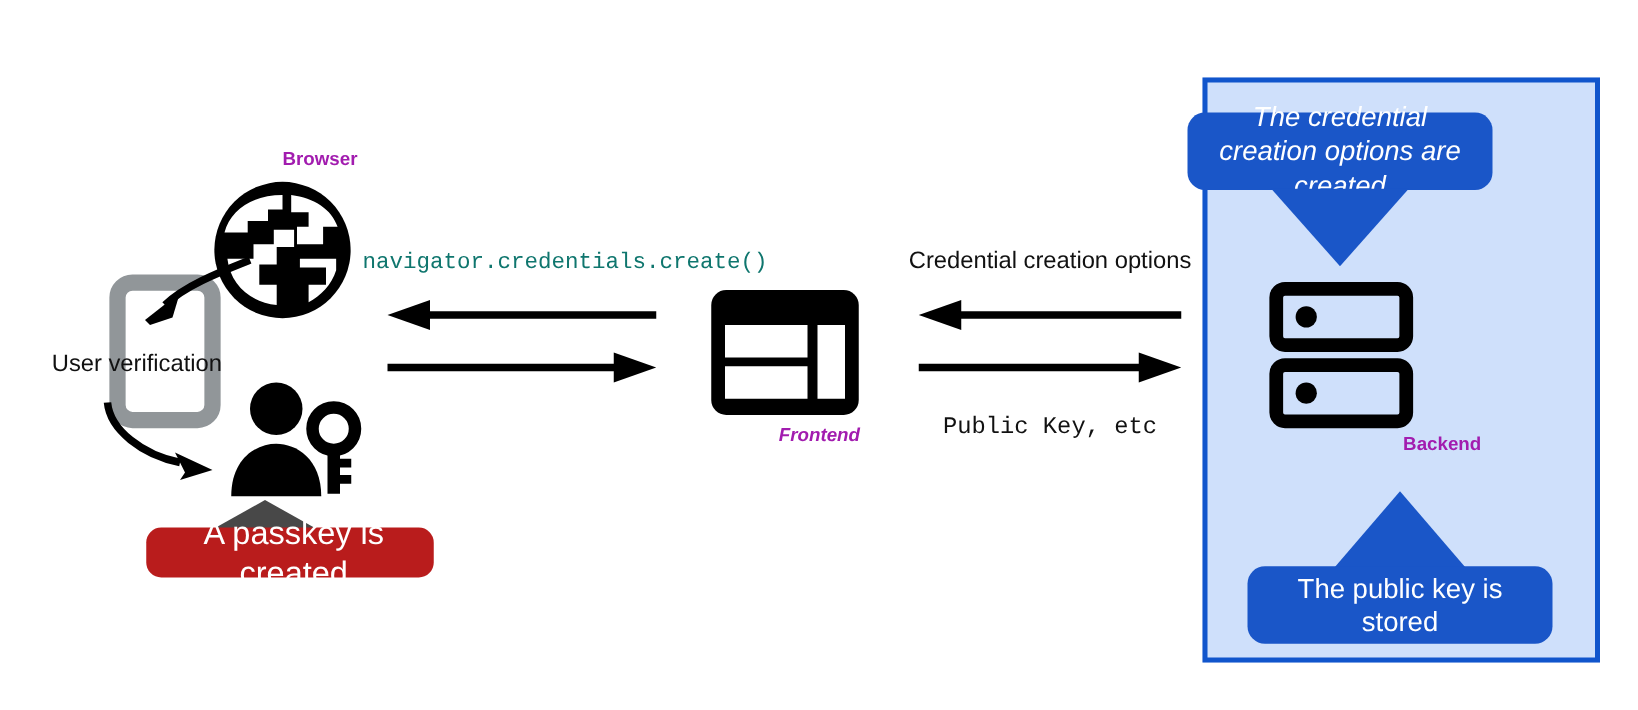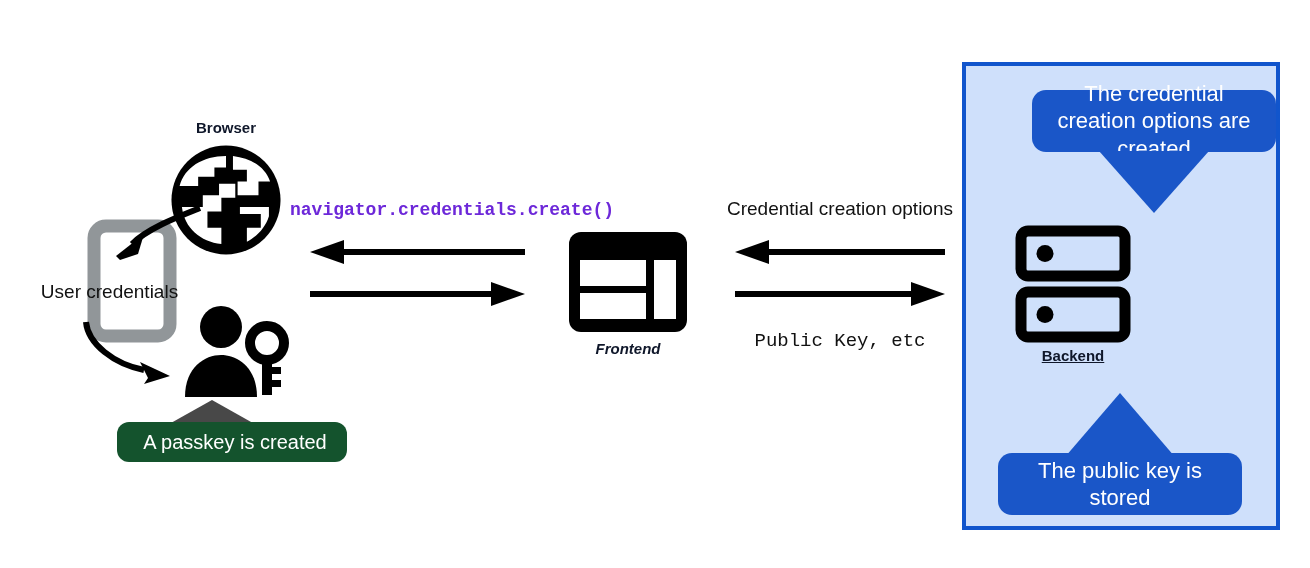--- a/index.html
+++ b/index.html
@@ -17,37 +17,37 @@
     background: #ffffff;
     overflow: hidden;
   }
   .abs { position: absolute; }
 
   
   .label-bold {
     font-family: "Liberation Sans", sans-serif;
     font-weight: bold;
     font-size: 15px;
-    color: #0f172a;
-    text-align: center;
+    color: #a21caf;
+    text-align: right;
     white-space: nowrap;
   }
   .label-plain {
     font-family: "Liberation Sans", sans-serif;
     font-weight: 400;
     font-size: 19px;
     color: #111111;
     text-align: center;
     white-space: nowrap;
   }
   .label-mono {
     font-family: "Liberation Mono", "DejaVu Sans Mono", monospace;
-    font-weight: 700;
+    font-weight: 400;
     font-size: 18px;
-    color: #6d28d9;
+    color: #0f766e;
     letter-spacing: 0px;
     white-space: nowrap;
   }
 
   
   .backend-panel {
     box-sizing: border-box;
     background: #cfe0fb;
     border: 4px solid #1155cc;
   }
@@ -60,50 +60,50 @@
     align-items: center;
     justify-content: center;
     text-align: center;
     color: #ffffff;
     font-family: "Liberation Sans", sans-serif;
     font-size: 22px;
     line-height: 1.25;
     padding: 6px 14px;
   }
   .callout-blue { background: #1a56c8; }
-  .callout-gray { background: #14532d; font-size: 20px; border-radius: 12px; padding-left: 20px; }
+  .callout-gray { background: #b91c1c; font-size: 26px; border-radius: 12px; padding-left: 20px; }
 
   .tail { position: absolute; }
 
   
   svg { display: block; overflow: visible; }
 </style>
 </head>
 <body>
 
 <div id="canvas">
 
   <div class="abs backend-panel" style="left:962px; top:62px; width:318px; height:468px;"></div>
 
-  <div class="abs" style="left:1032px; top:90px; width:244px; height:62px;">
+  <div class="abs" style="left:950px; top:90px; width:244px; height:62px;font-style:italic;">
     <div class="callout callout-blue" style="width:244px; height:62px;">The credential creation options are created</div>
     <svg class="tail" width="110" height="62" style="left:67px; top:61px;">
       <polygon points="0,0 110,0 55,62" fill="#1a56c8"></polygon>
     </svg>
   </div>
 
   <div class="abs" style="left:1018px; top:228px; width:110px; height:112px;">
     <svg width="110" height="112" viewBox="0 0 110 112">
       <rect x="3" y="3" width="104" height="45" rx="7" ry="7" fill="none" stroke="#000000" stroke-width="11"></rect>
       <circle cx="27" cy="25.5" r="8.5" fill="#000000"></circle>
       <rect x="3" y="64" width="104" height="45" rx="7" ry="7" fill="none" stroke="#000000" stroke-width="11"></rect>
       <circle cx="27" cy="86.5" r="8.5" fill="#000000"></circle>
     </svg>
   </div>
-  <div class="abs label-bold" style="left:1013px; top:347px; width:120px;text-decoration:underline;">Backend</div>
+  <div class="abs label-bold" style="left:1065px; top:347px; width:120px;">Backend</div>
 
   <div class="abs" style="left:998px; top:393px; width:244px; height:122px;">
     <svg class="tail" width="110" height="64" style="left:67px; top:0px;">
       <polygon points="55,0 110,64 0,64" fill="#1a56c8"></polygon>
     </svg>
     <div class="callout callout-blue" style="position:absolute; left:0; top:60px; width:244px; height:62px;">The public key is stored</div>
   </div>
 
   <div class="abs label-plain" style="left:700px; top:198px; width:280px;">Credential creation options</div>
 
@@ -166,21 +166,21 @@
                L78 46 L78 34 L88 34 C84 22 72 14 56 12 Z" fill="#ffffff"></path>
       <path d="M12 56 L30 56 L30 46 L44 46 L44 36 L58 36 L58 48
                L46 48 L46 60 L34 60 L34 74 L46 74 L46 88
                C28 86 14 74 12 56 Z" fill="#ffffff"></path>
       <path d="M62 62 L80 62 L80 74 L68 74 L68 86
                C76 82 84 74 87 64 L87 56 L62 56 Z" fill="#ffffff"></path>
     </svg>
   </div>
   <div class="abs label-bold" style="left:166px; top:119px; width:120px;">Browser</div>
 
-  <div class="abs label-plain" style="left:32px; top:281px; width:155px; background:transparent;">User credentials</div>
+  <div class="abs label-plain" style="left:32px; top:281px; width:155px; background:transparent;">User verification</div>
 
   <div class="abs" style="left:100px; top:200px; width:110px; height:75px;">
     <svg width="110" height="75" viewBox="0 0 110 75">
       <path d="M100 8 C80 16 48 28 32 44" stroke="#000000" stroke-width="6" fill="none"></path>
       <polygon points="16,56 44,34 38,54 20,60" fill="#000000"></polygon>
     </svg>
   </div>
 
   <div class="abs" style="left:78px; top:318px; width:115px; height:72px;">
     <svg width="115" height="72" viewBox="0 0 115 72">

